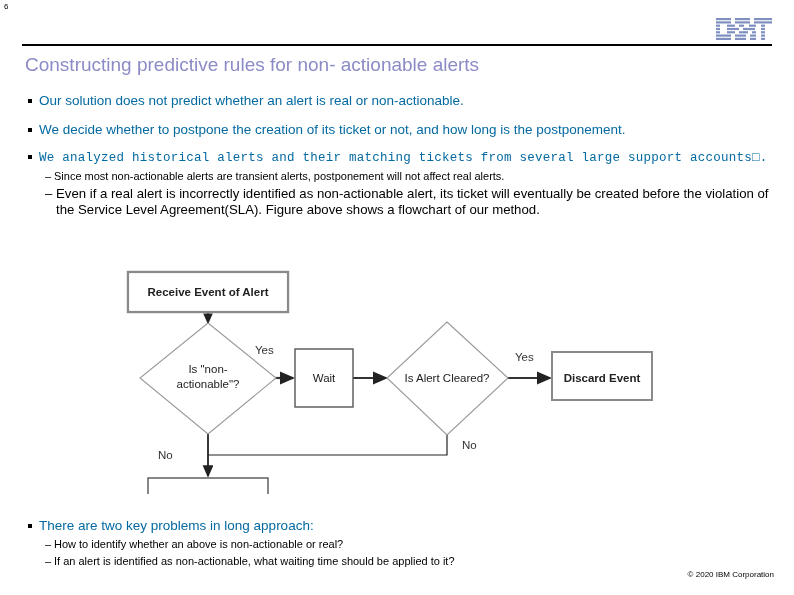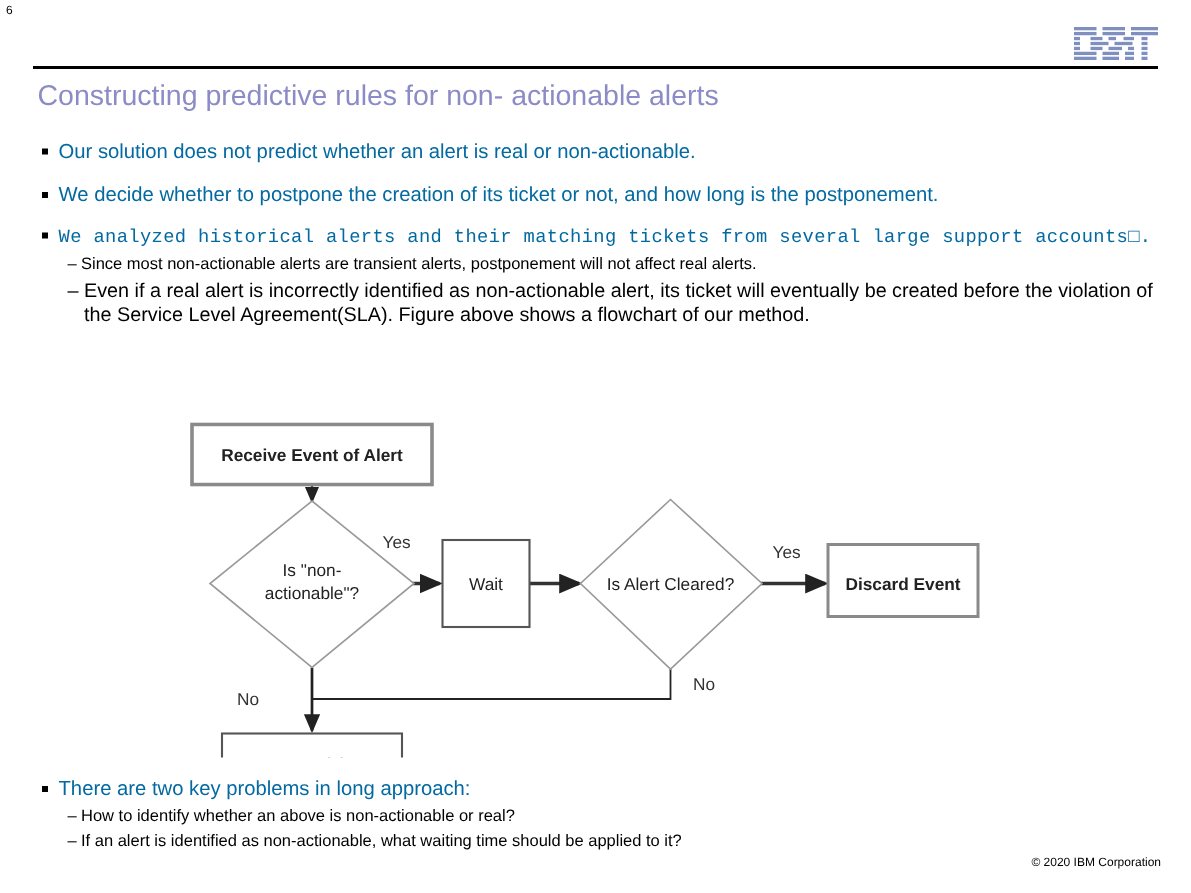--- a/index.html
+++ b/index.html
@@ -103,21 +103,21 @@
   }
   .l2-wrap .l2-text {
     display: block;
     margin-left: 11px;
   }
 
   
   #flowchart {
     position: absolute;
     left: 100px;
-    top: 265px;
+    top: 254px;
     width: 600px;
     height: 240px;
   }
   #flowchart svg {
     display: block;
   }
   .fc-label {
     font-family: "Liberation Sans", sans-serif;
     font-size: 11.5px;
     fill: #222222;

